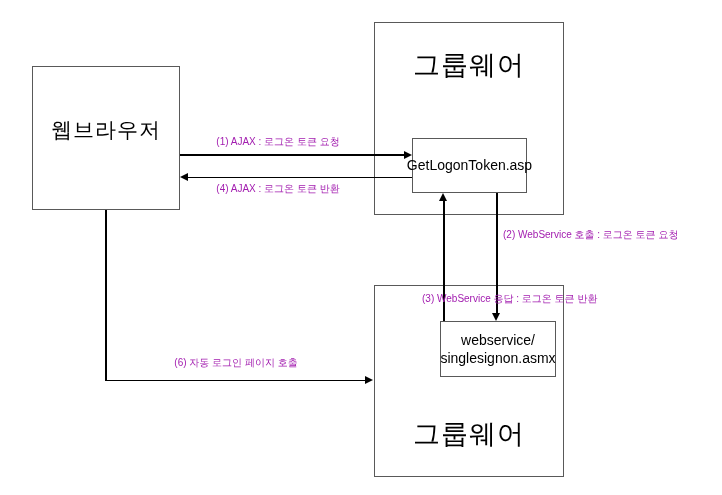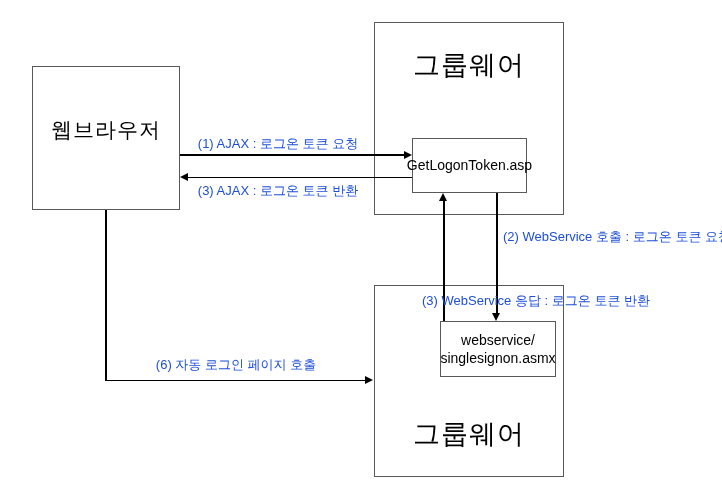--- a/index.html
+++ b/index.html
@@ -46,22 +46,22 @@
   }
   .hline { position: absolute; height: 1.5px; background: #000000; z-index: 1; }
   .vline { position: absolute; width: 1.5px; background: #000000; z-index: 1; }
   .ah { position: absolute; width: 0; height: 0; z-index: 2; }
   .ah-right { border-left: 8px solid #000; border-top: 4.5px solid transparent; border-bottom: 4.5px solid transparent; }
   .ah-left  { border-right: 8px solid #000; border-top: 4.5px solid transparent; border-bottom: 4.5px solid transparent; }
   .ah-up    { border-bottom: 8px solid #000; border-left: 4.5px solid transparent; border-right: 4.5px solid transparent; }
   .ah-down  { border-top: 8px solid #000; border-left: 4.5px solid transparent; border-right: 4.5px solid transparent; }
   .edge-label {
     position: absolute;
-    font-size: 13px;
-    color: #1d4ed8;
+    font-size: 10px;
+    color: #a21caf;
     white-space: nowrap;
     z-index: 4;
   }
   .centered { text-align: center; }
 </style>
 </head>
 <body>
 
 <div class="canvas">
 
@@ -85,21 +85,21 @@
     <span>webservice/
 singlesignon.asmx</span>
   </div>
 
   <div class="hline" style="left:180px; top:154px; width:226px;"></div>
   <div class="ah ah-right" style="left:404px; top:150.5px;"></div>
   <div class="edge-label centered" style="left:182px; top:135px; width:192px;">(1) AJAX : 로그온 토큰 요청</div>
 
   <div class="hline" style="left:187px; top:176.5px; width:225px;"></div>
   <div class="ah ah-left" style="left:180px; top:172.5px;"></div>
-  <div class="edge-label centered" style="left:182px; top:182px; width:192px;">(3) AJAX : 로그온 토큰 반환</div>
+  <div class="edge-label centered" style="left:182px; top:182px; width:192px;">(4) AJAX : 로그온 토큰 반환</div>
 
   <div class="vline" style="left:496px; top:193px; height:121px;"></div>
   <div class="ah ah-down" style="left:492px; top:313px;"></div>
   <div class="edge-label" style="left:503px; top:228px;">(2) WebService 호출 : 로그온 토큰 요청</div>
 
   <div class="vline" style="left:443px; top:200px; height:121px;"></div>
   <div class="ah ah-up" style="left:439px; top:193px;"></div>
   <div class="edge-label" style="left:422px; top:248px;margin-top:44px;">(3) WebService 응답 : 로그온 토큰 반환</div>
 
   <div class="vline" style="left:105px; top:210px; height:171px;"></div>

